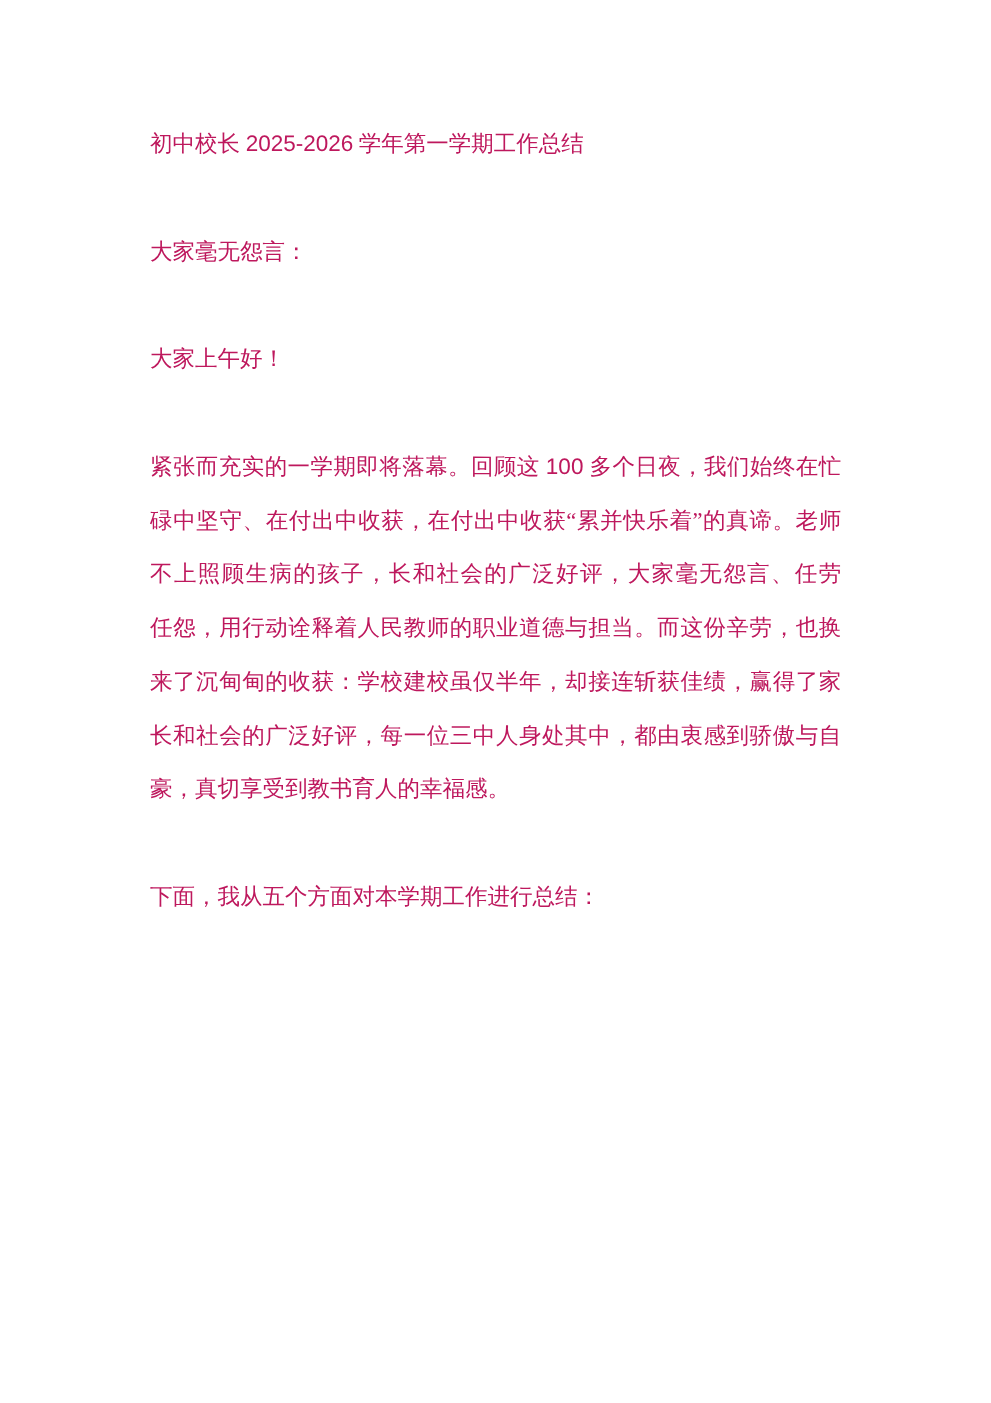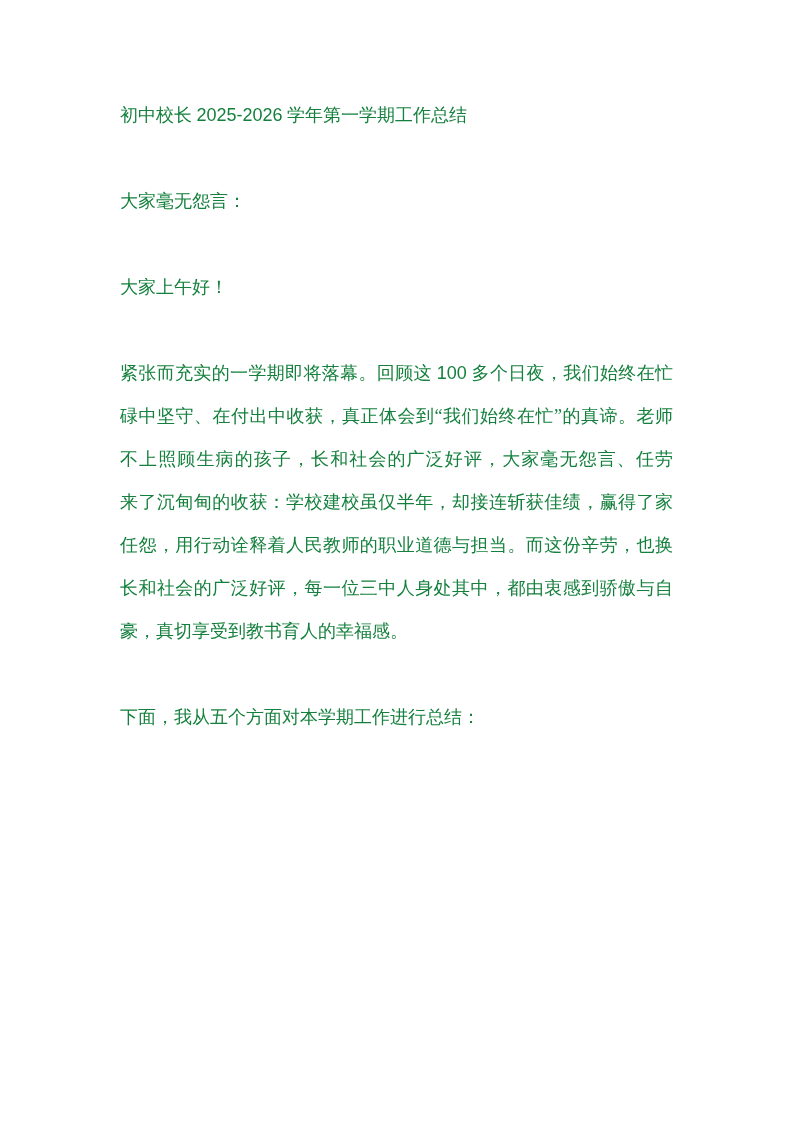--- a/index.html
+++ b/index.html
@@ -5,21 +5,21 @@
   html, body {
     margin: 0;
     padding: 0;
     background: #ffffff;
   }
   .page {
     position: relative;
     width: 793px;
     height: 1122px;
     background: #ffffff;
-    color: #15803d;
+    color: #be185d;
     font-family: "Liberation Serif", serif;
     overflow: hidden;
   }
   .content {
     position: absolute;
     left: 120px;
     top: 94px;
     width: 553px;
   }
   .line {
@@ -47,24 +47,24 @@
   <div class="content">
 
     <div class="line block"><span>初中校长 </span><span class="num">2025-2026</span><span> 学年第一学期工作总结</span></div>
 
     <div class="line block">大家毫无怨言：</div>
 
     <div class="line block">大家上午好！</div>
 
     <div class="block">
       <div class="line just"><span>紧张而充实的一学期即将落幕。回顾这 </span><span class="num">100</span><span> 多个日夜，我们始终在忙</span></div>
-      <div class="line just">碌中坚守、在付出中收获，真正体会到“我们始终在忙”的真谛。老师</div>
+      <div class="line just">碌中坚守、在付出中收获，在付出中收获“累并快乐着”的真谛。老师</div>
       <div class="line just">不上照顾生病的孩子，长和社会的广泛好评，大家毫无怨言、任劳</div>
+      <div class="line just">任怨，用行动诠释着人民教师的职业道德与担当。而这份辛劳，也换</div>
       <div class="line just">来了沉甸甸的收获：学校建校虽仅半年，却接连斩获佳绩，赢得了家</div>
-      <div class="line just">任怨，用行动诠释着人民教师的职业道德与担当。而这份辛劳，也换</div>
       <div class="line just">长和社会的广泛好评，每一位三中人身处其中，都由衷感到骄傲与自</div>
       <div class="line">豪，真切享受到教书育人的幸福感。</div>
     </div>
 
 
     <div class="line">下面，我从五个方面对本学期工作进行总结：</div>
 
   </div>
 </div>
 

